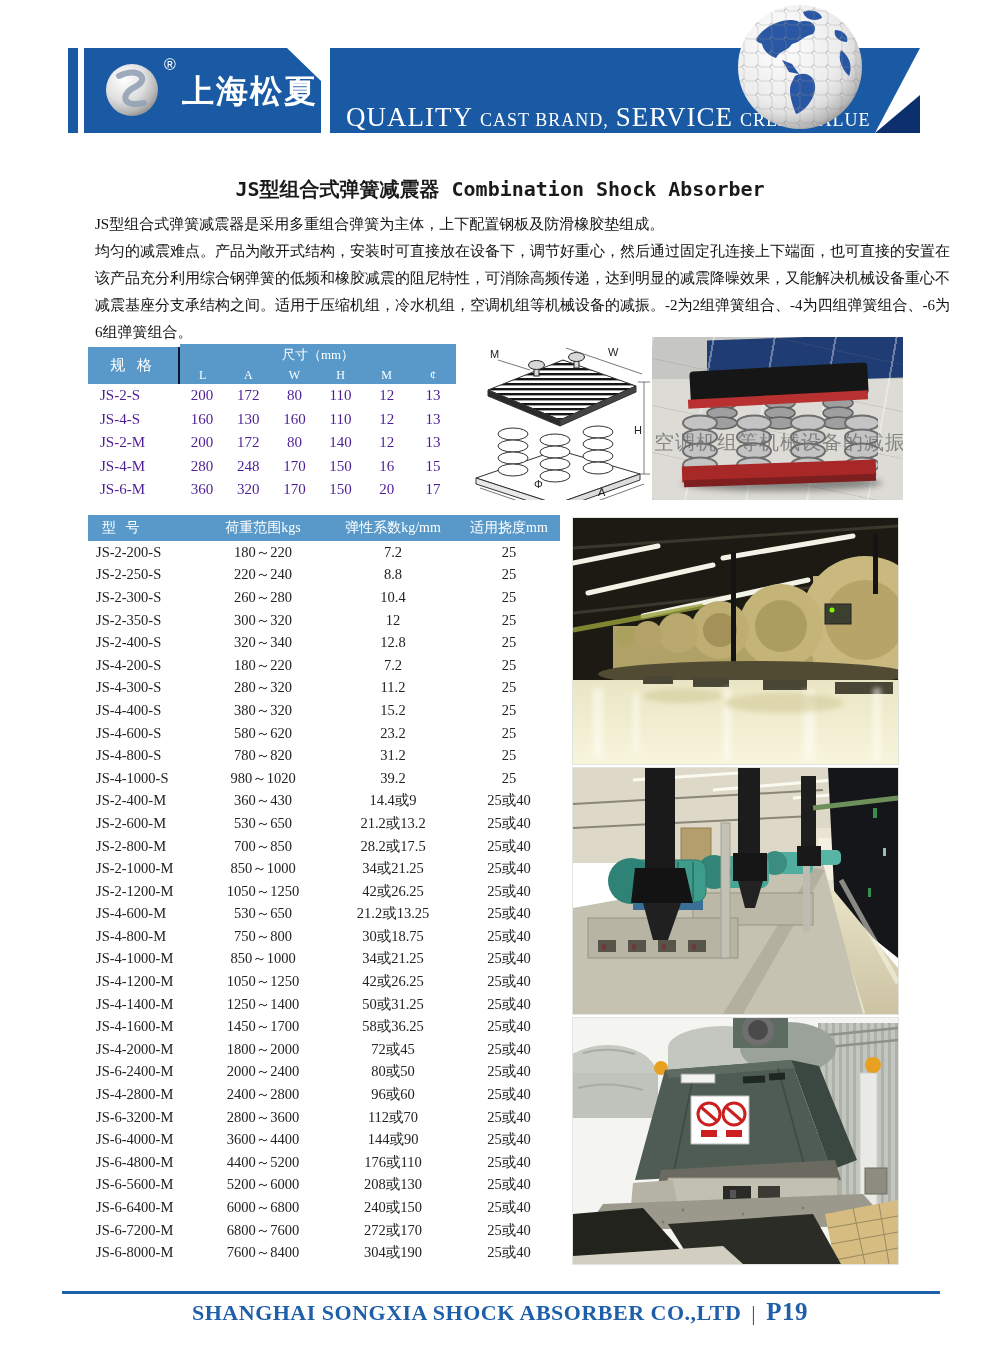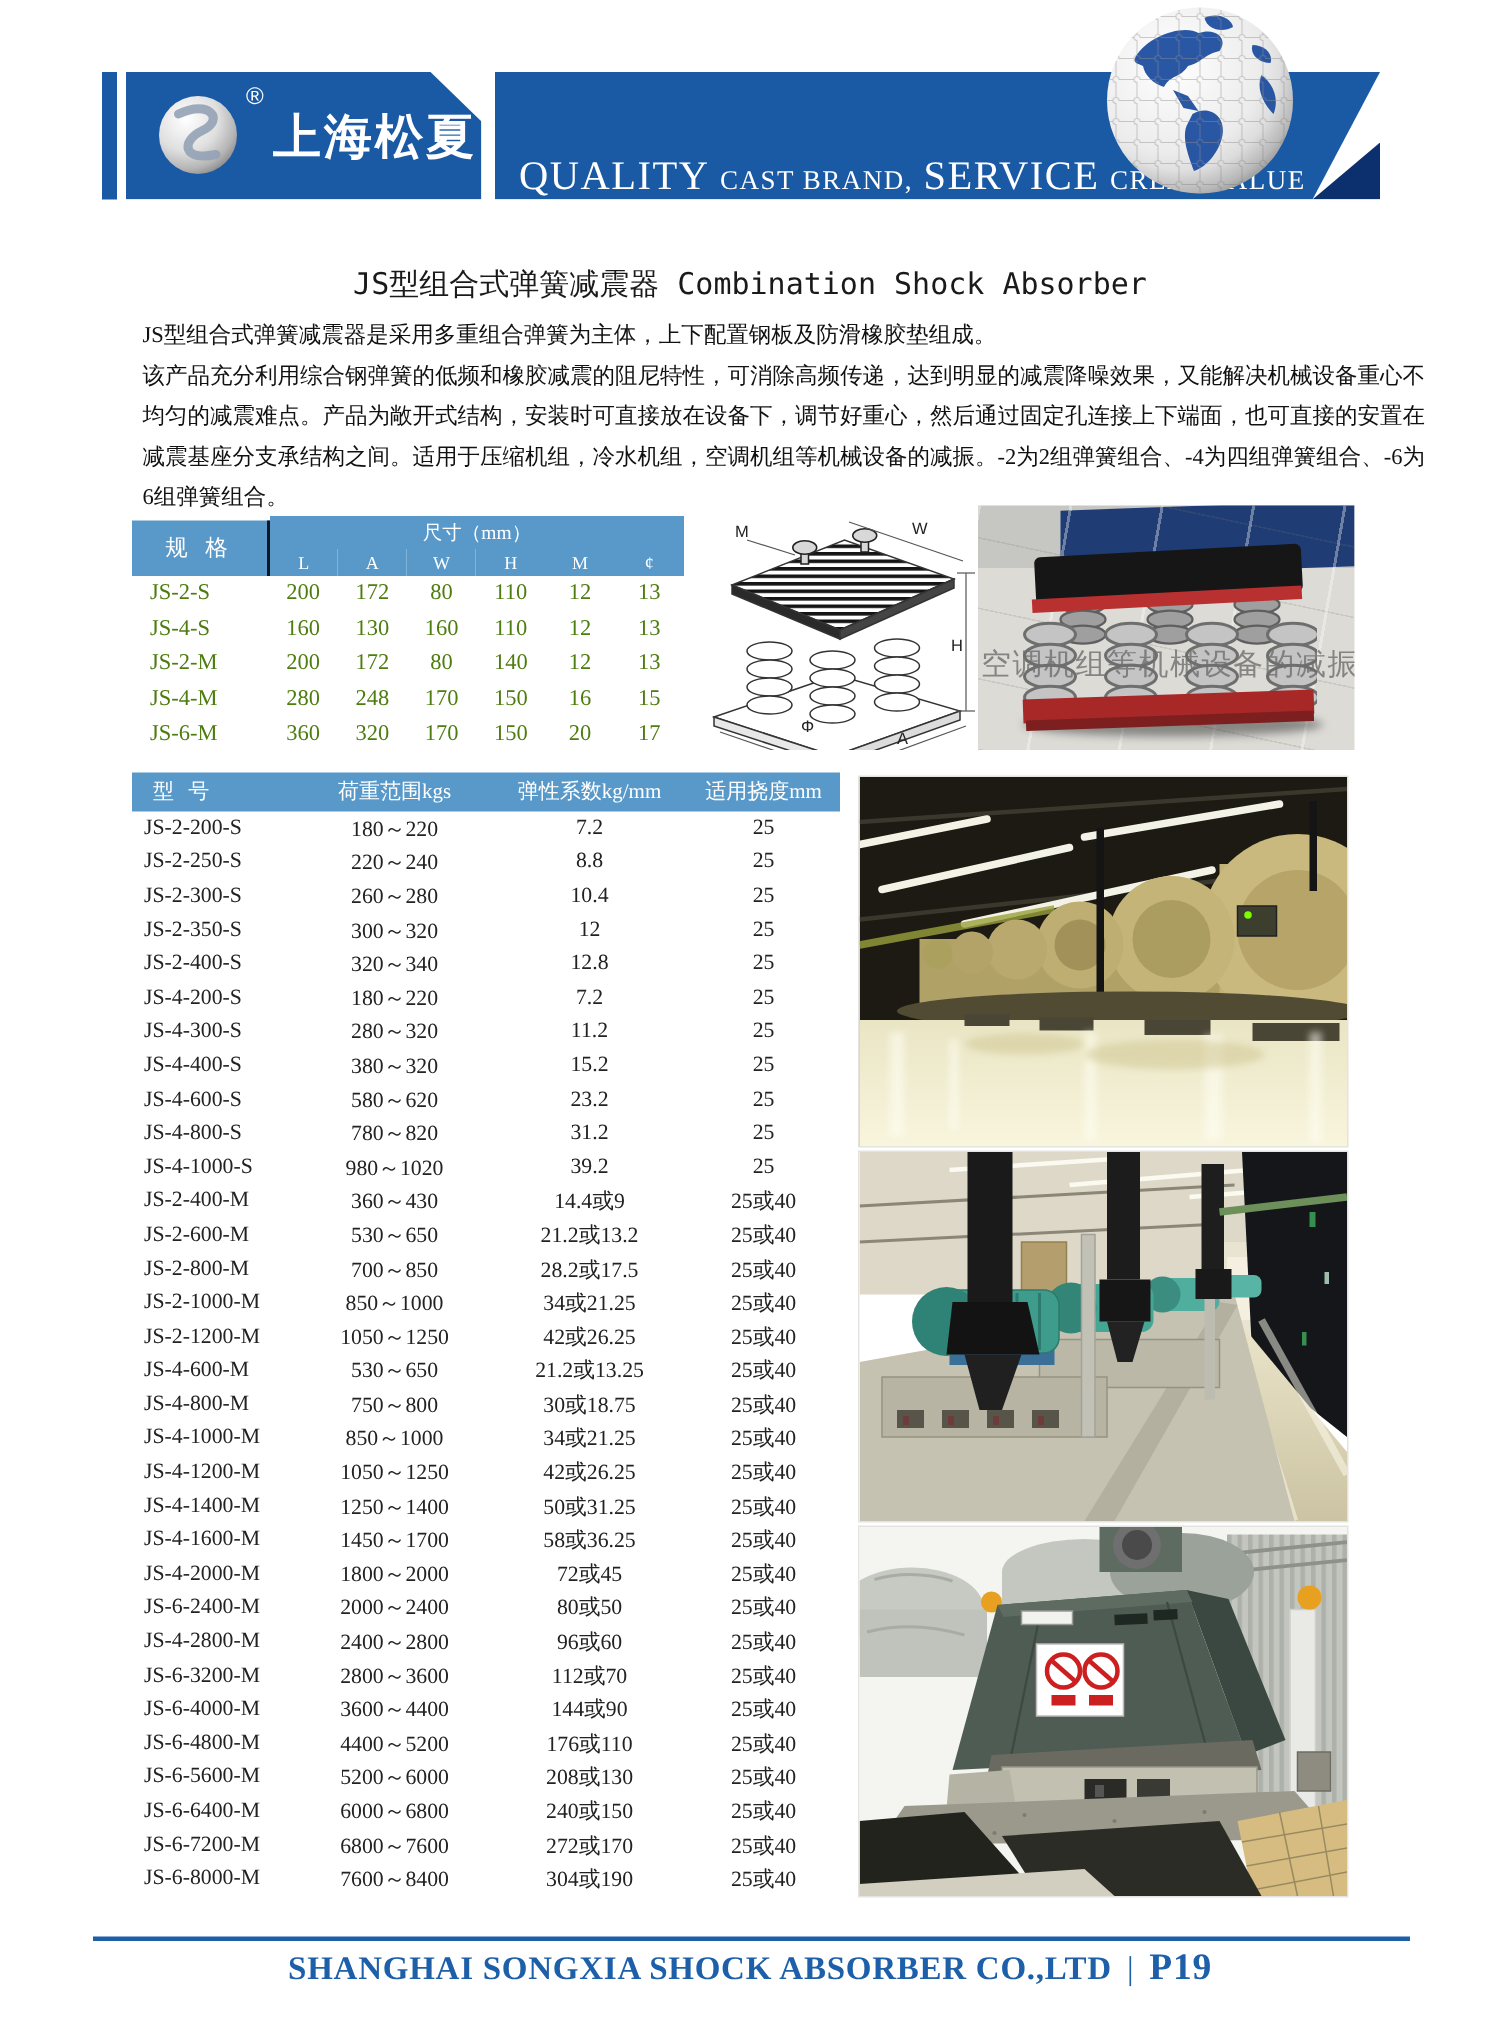--- a/index.html
+++ b/index.html
@@ -16,31 +16,31 @@
         clip-path:polygon(0 0,590px 0,545px 85px,0 85px);
         display:flex;align-items:flex-end;padding-left:16px;box-sizing:border-box;}
   .banner-right .slogan{display:flex;align-items:baseline;gap:7px;color:#fff;font-family:"Liberation Serif",serif;white-space:nowrap;}
   .slg-big{font-size:27px;letter-spacing:1px;}
   .slg-small{font-size:18px;letter-spacing:1px;}
   .fold{position:absolute;left:875px;top:95px;width:45px;height:38px;background:#0c2f6d;
         clip-path:polygon(0 100%,100% 0,100% 100%);}
   .globe{position:absolute;left:737px;top:4px;width:126px;height:126px;}
   
   .doc-title{position:absolute;left:0;top:176px;width:100%;text-align:center;
-        font-family:"DejaVu Sans Mono",monospace;font-weight:normal;font-size:20px;white-space:nowrap;}
+        font-family:"DejaVu Sans Mono",monospace;font-weight:bold;font-size:20px;white-space:nowrap;}
   .intro{position:absolute;left:95px;top:211px;width:820px;font-size:15px;line-height:27px;color:#111;}
   .intro div{white-space:nowrap;}
   
   table{border-collapse:collapse;}
   .dim-table{position:absolute;left:88px;top:341px;width:368px;table-layout:fixed;}
   .dim-table th{background:#5899c9;color:#fff;font-weight:normal;padding:0;}
   .dim-table .corner{width:90px;font-size:15px;letter-spacing:4px;border-right:2px solid #0f172a;border-top:6px solid #fff;}
   .dim-table .span-h{height:22px;font-size:13px;}
   .dim-table .colh{height:18px;font-size:12px;font-family:"Liberation Serif",serif;}
-  .dim-table td{height:23.5px;text-align:center;font-size:15px;color:#4d7c0f;padding:0;margin-top:32px;}
+  .dim-table td{height:23.5px;text-align:center;font-size:15px;color:#4c1d95;padding:0;margin-top:32px;}
   .dim-table td.model{text-align:left;padding-left:12px;}
   
   .spec-table{position:absolute;left:88px;top:515px;width:472px;table-layout:fixed;}
   .spec-table th{background:#5899c9;color:#fff;font-weight:normal;height:26px;font-size:14px;padding:0;}
   .spec-table th.first{text-align:left;padding-left:14px;letter-spacing:3px;}
   .spec-table td{height:22.6px;text-align:center;font-size:14.5px;color:#222;padding:0;white-space:nowrap;}
   .spec-table td.model{text-align:left;padding-left:8px;}
   
   .drawing{position:absolute;left:458px;top:338px;width:192px;height:162px;background:#fff;}
   .prod-photo{position:absolute;left:652px;top:337px;width:251px;height:163px;overflow:hidden;
@@ -125,22 +125,22 @@
       <path d="M98 26 C106 26 112 32 110 38 C102 38 96 32 98 26 Z"></path>
       <path d="M104 46 C112 52 116 62 112 72 C106 66 100 56 104 46 Z"></path>
     </g>
     <circle cx="63" cy="63" r="62" fill="url(#pz)"></circle>
     <circle cx="63" cy="63" r="62" fill="url(#gshade)"></circle>
   </svg>
 
   <div class="doc-title">JS型组合式弹簧减震器 Combination Shock Absorber</div>
   <div class="intro">
     <div>JS型组合式弹簧减震器是采用多重组合弹簧为主体，上下配置钢板及防滑橡胶垫组成。</div>
+    <div>均匀的减震难点。产品为敞开式结构，安装时可直接放在设备下，调节好重心，然后通过固定孔连接上下端面，也可直接的安置在</div>
     <div>该产品充分利用综合钢弹簧的低频和橡胶减震的阻尼特性，可消除高频传递，达到明显的减震降噪效果，又能解决机械设备重心不</div>
-    <div>均匀的减震难点。产品为敞开式结构，安装时可直接放在设备下，调节好重心，然后通过固定孔连接上下端面，也可直接的安置在</div>
     <div>减震基座分支承结构之间。适用于压缩机组，冷水机组，空调机组等机械设备的减振。-2为2组弹簧组合、-4为四组弹簧组合、-6为</div>
     <div>6组弹簧组合。</div>
   </div>
 
   <table class="dim-table">
     <thead>
       <tr>
         <th class="corner" rowspan="2">规 格</th>
         <th class="span-h" colspan="6">尺寸（mm）</th>
       </tr>

